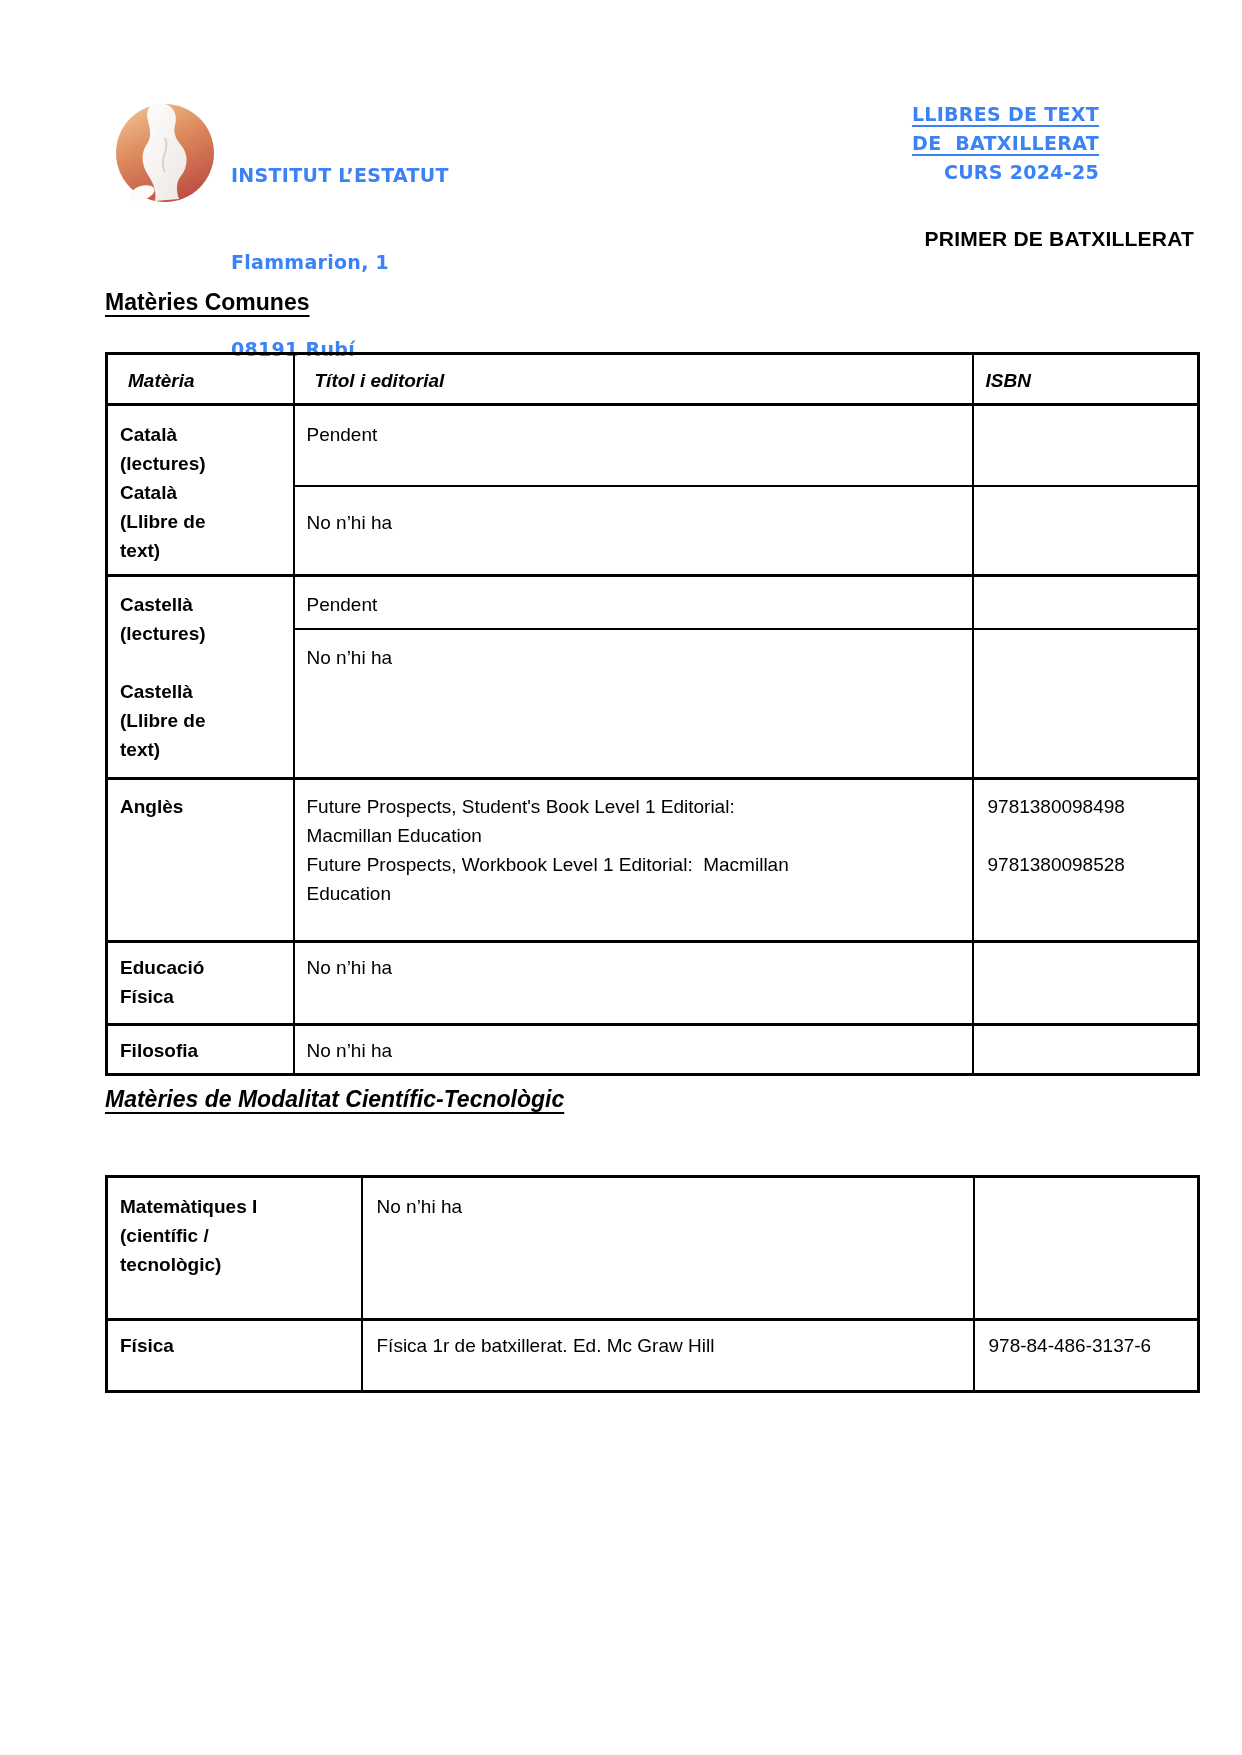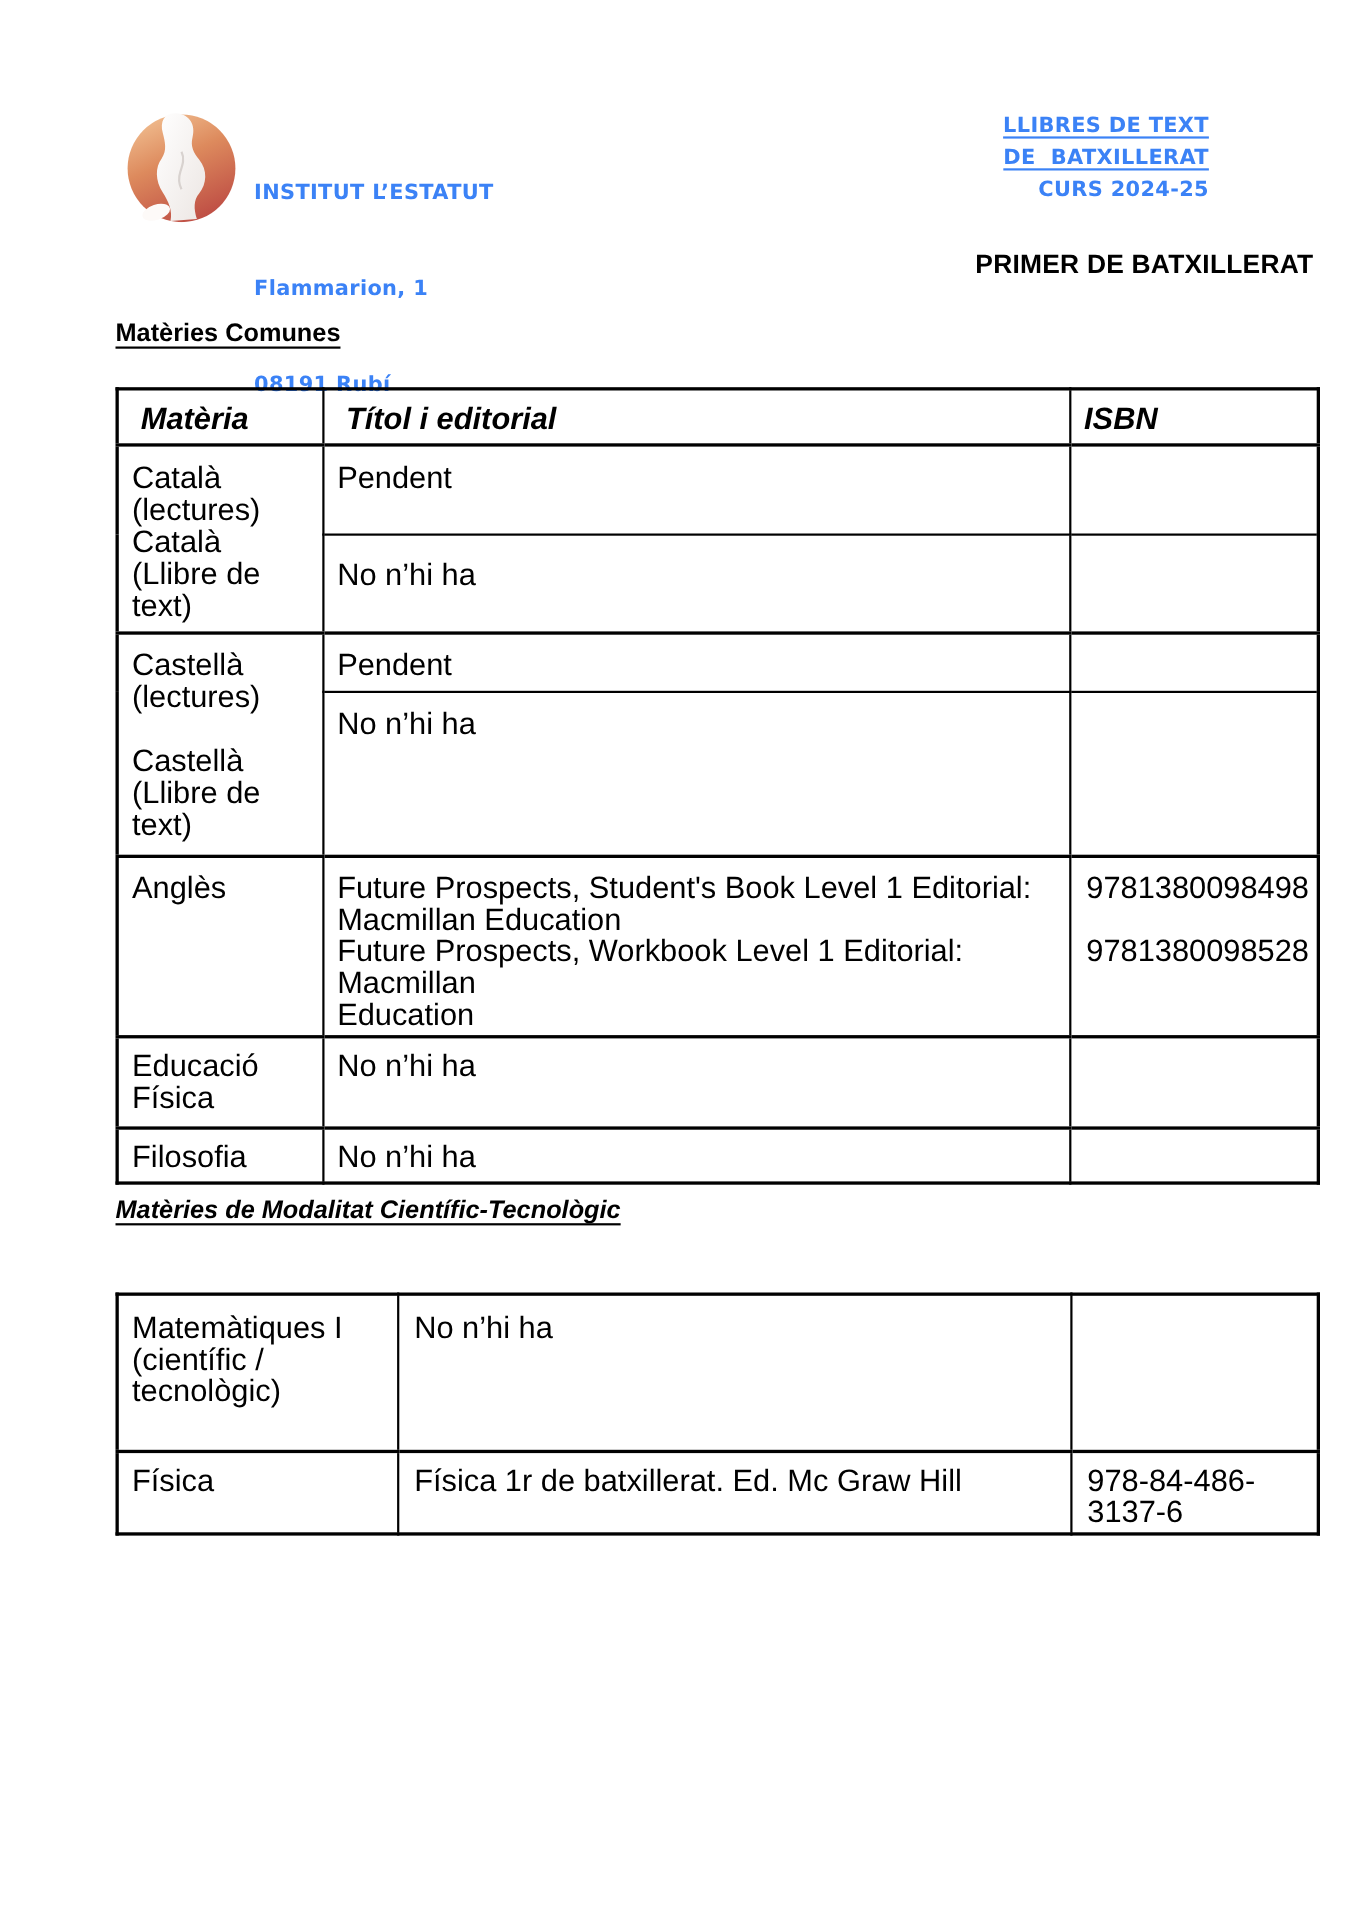--- a/index.html
+++ b/index.html
@@ -22,49 +22,49 @@
     top:100px;right:143px;text-align:right;
     font-family:"DejaVu Sans", sans-serif;font-weight:bold;
     font-size:19px;line-height:29px;letter-spacing:0.3px;
     color:#3b82f6;
   }
   .doc-title .u{
     text-decoration:underline;text-decoration-thickness:2px;text-underline-offset:4px;
     white-space:pre-wrap;
   }
   .primer{
-    top:227px;right:48px;font-weight:bold;font-size:24px;letter-spacing:0.2px;
+    top:227px;right:48px;font-weight:bold;font-size:21px;letter-spacing:0.2px;
   }
 
   
   .h1{
     left:105px;top:289px;font-size:23px;font-weight:bold;
     text-decoration:underline;text-decoration-thickness:2px;text-underline-offset:5px;
   }
   .h2{
     left:105px;top:1086px;font-size:23px;font-weight:bold;font-style:italic;
     text-decoration:underline;text-decoration-thickness:2px;text-underline-offset:5px;
   }
 
   
   table{border-collapse:collapse;table-layout:fixed;border:3px solid #000;}
   .t1{left:105px;top:352px;width:1092px;}
   .t2{left:105px;top:1175px;width:1092px;}
   td,th{
     border:2px solid #000;vertical-align:top;box-sizing:border-box;
-    font-size:28px;line-height:29px;white-space:pre-wrap;overflow:hidden;
+    font-size:19px;line-height:29px;white-space:pre-wrap;overflow:hidden;
     padding:12px 10px 4px 12px;text-align:left;
   }
   th{
     font-weight:bold;font-style:italic;vertical-align:middle;
     padding:2px 6px 0 20px;
   }
   th.isbnh{padding-left:12px;}
   tr.major>td{border-top-width:3px;}
-  .mat{font-weight:normal;}
+  .mat{font-weight:bold;}
   .isbn{padding-left:14px;padding-right:10px;}
   .t2 .tit{padding-left:14px;}
 
   
   .t1 tr.rh{height:51px;}
   .t1 tr.r1a{height:81px;} .t1 tr.r1b{height:90px;}
   .t1 tr.r2a{height:53px;} .t1 tr.r2b{height:150px;}
   .t1 tr.r3{height:163px;} .t1 tr.r4{height:83px;} .t1 tr.r5{height:50px;}
   .t2 tr.m1{height:143px;} .t2 tr.m2{height:82px;}
   .t2 tr.m3{height:104px;} .t2 tr.m4{height:72px;}

